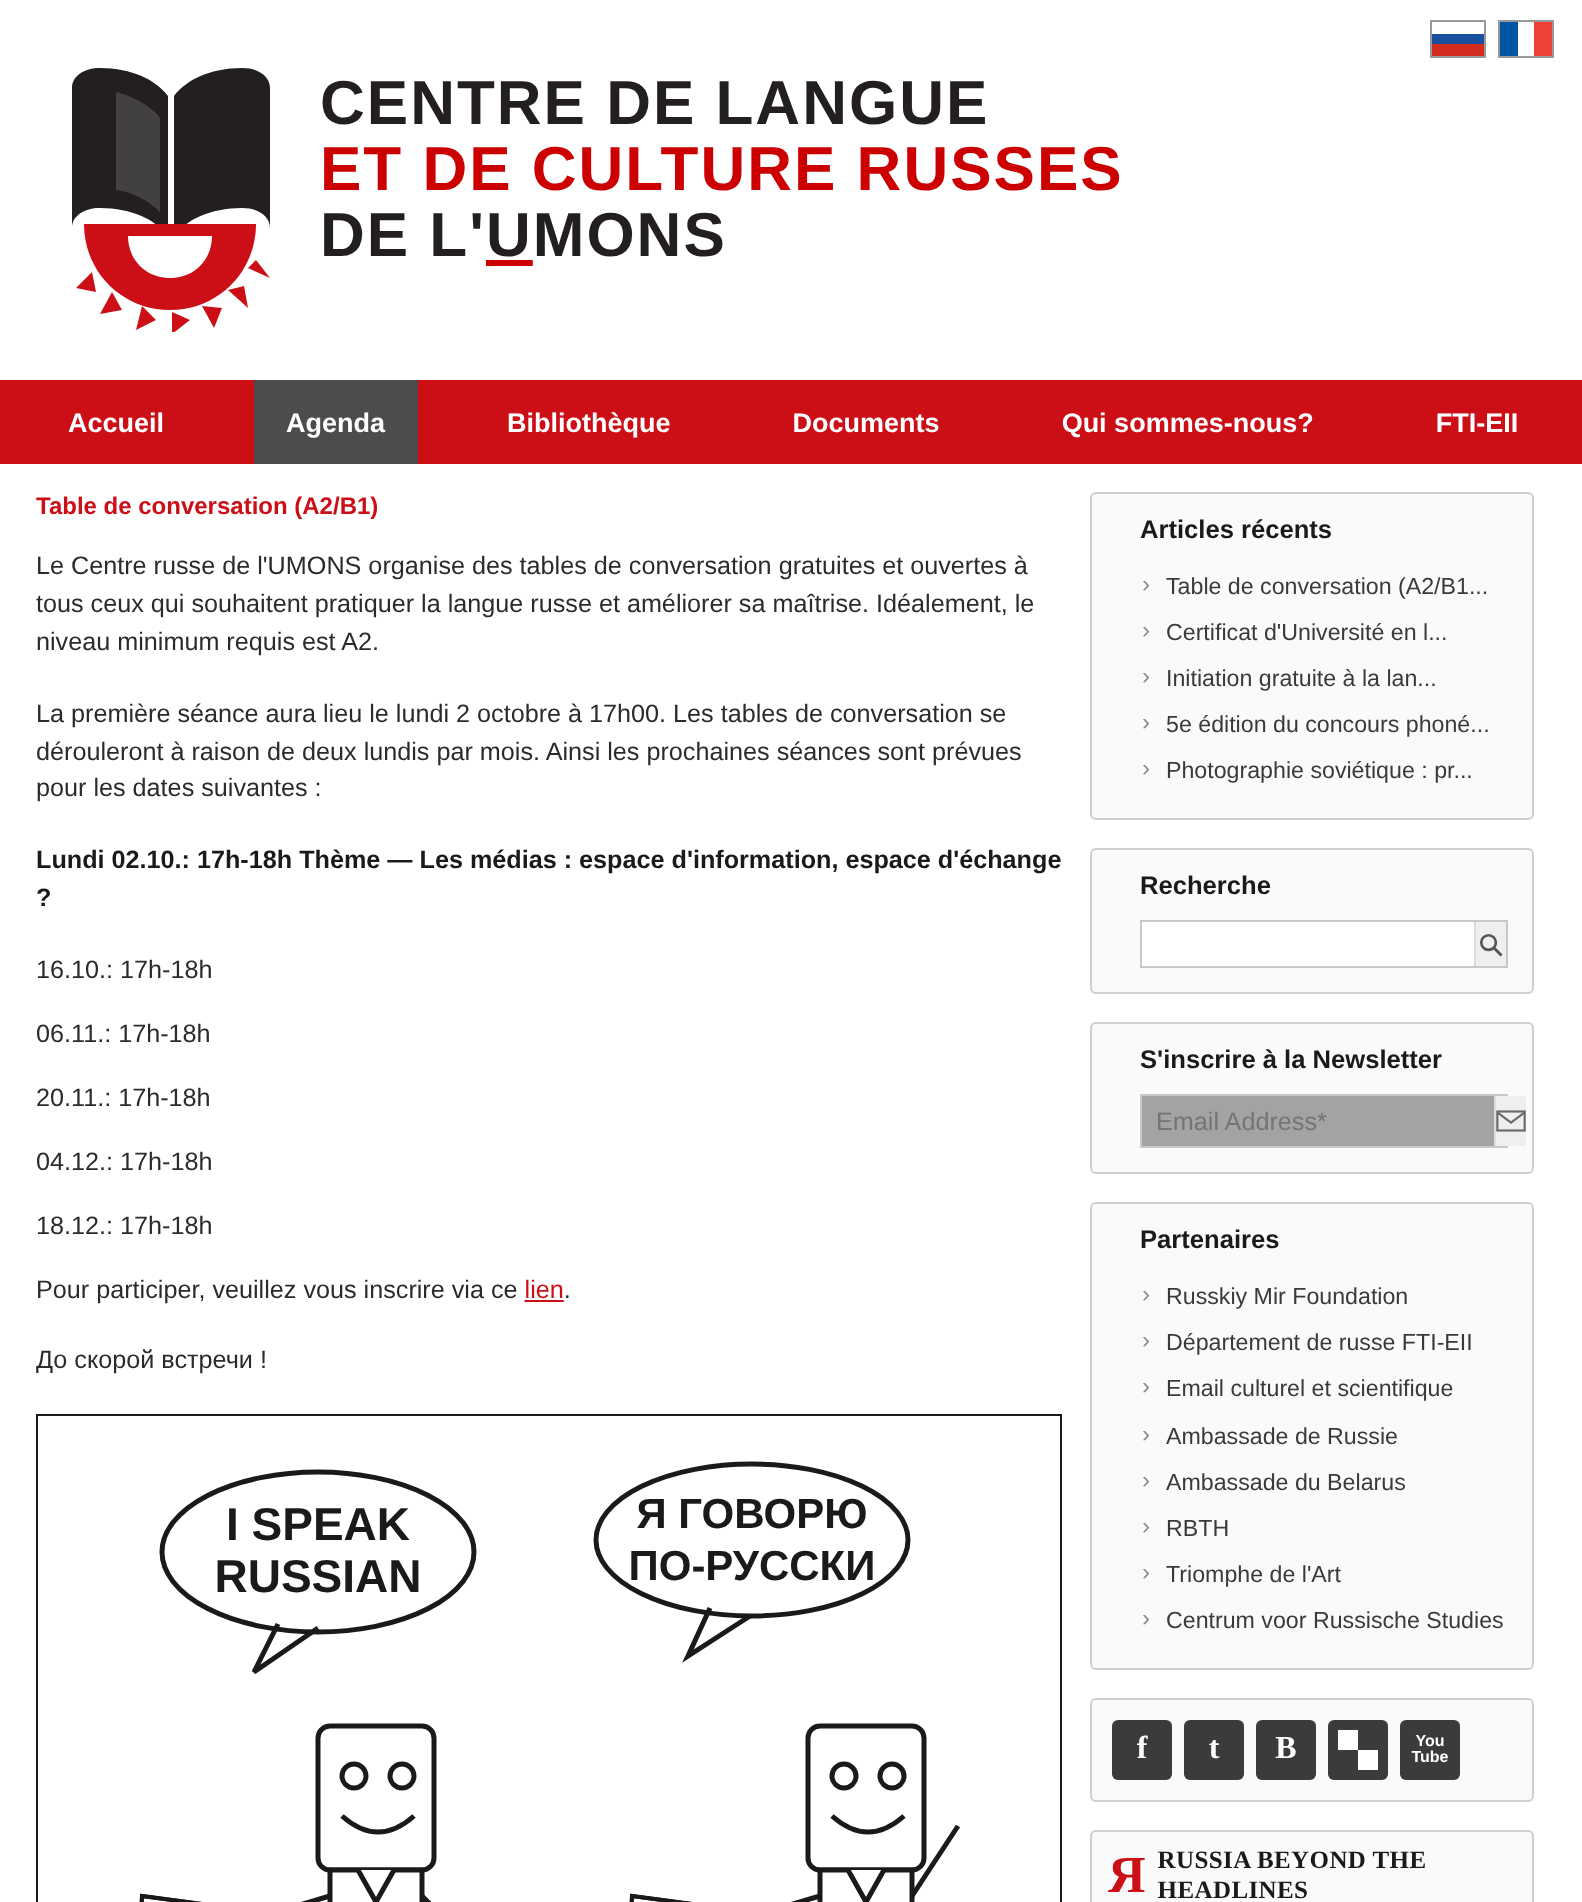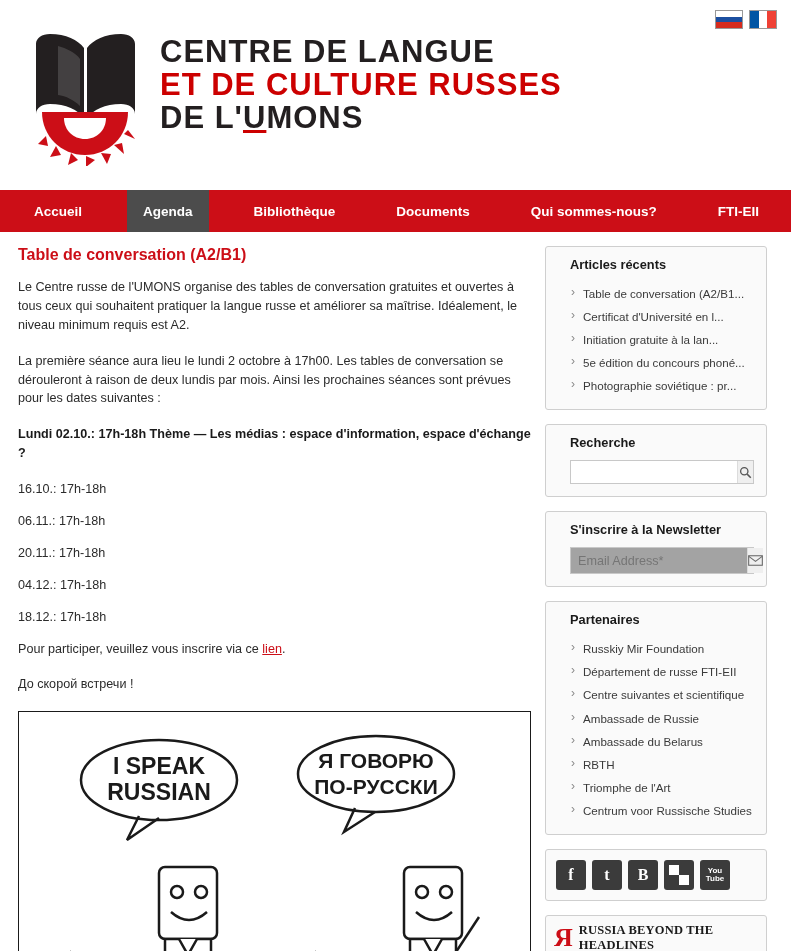--- a/index.html
+++ b/index.html
@@ -97,21 +97,21 @@
     padding: 14px 12px 0 0;
     box-sizing: border-box;
   }
   .main {
     width: 545px;
     padding: 0 14px 0 18px;
     box-sizing: border-box;
   }
   .post-title {
     color: #cc0e17;
-    font-size: 16px;
+    font-size: 12px;
     font-weight: bold;
     margin: 0 0 14px 0;
   }
   .main p {
     font-size: 12.6px;
     color: #2b2b2b;
     line-height: 1.5;
     margin: 0 0 17px 0;
   }
   .main p.tight { margin-bottom: 13px; }
@@ -434,21 +434,21 @@
             </svg>
           </div>
         </div>
       </div>
 
       <div class="widget">
         <h3>Partenaires</h3>
         <ul>
           <li>Russkiy Mir Foundation</li>
           <li>Département de russe FTI-EII</li>
-          <li>Centre suivantes et scientifique</li>
+          <li>Email culturel et scientifique</li>
           <li>Ambassade de Russie</li>
           <li>Ambassade du Belarus</li>
           <li>RBTH</li>
           <li>Triomphe de l'Art</li>
           <li>Centrum voor Russische Studies</li>
         </ul>
       </div>
 
       <div class="widget" style="padding:8px 10px;">
         <div class="social">

